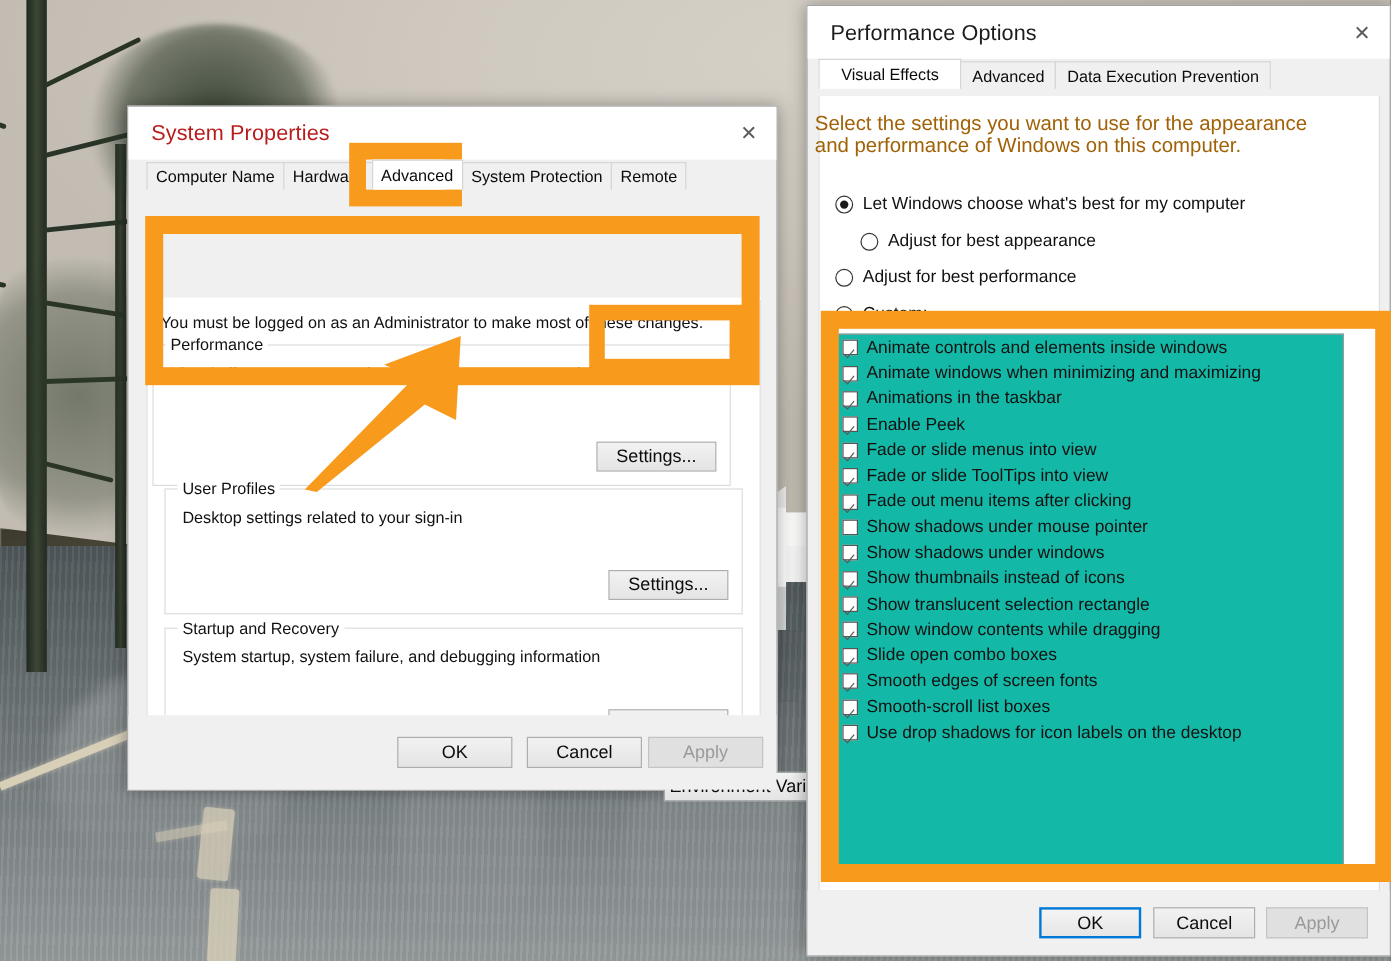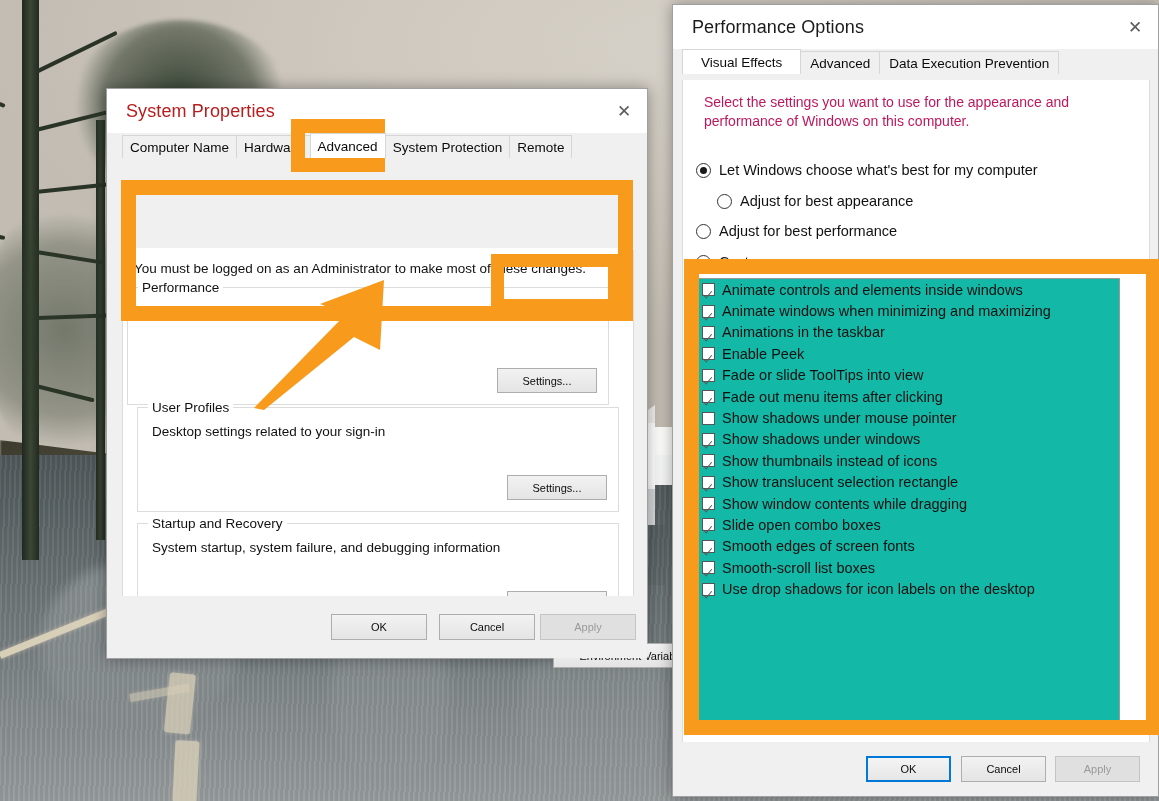--- a/index.html
+++ b/index.html
@@ -97,21 +97,21 @@
     height:23px; padding:0 7px; font-size:13.5px; color:#0b0b0b;
     display:flex; align-items:center; border:1px solid #d6d6d6;
     border-bottom:none; background:#f0f0f0; margin-right:-1px;
     font-family:"Liberation Sans", sans-serif;
   }
   .tab.active{ background:#ffffff; height:25px; border-color:#d6d6d6; position:relative; z-index:3; }
 
   
   .btn{
     background:linear-gradient(180deg,#f2f2f2,#e4e4e4);
-    border:1px solid #adadad; font-size:11px; color:#0c0c0c;
+    border:1px solid #adadad; font-size:15px; color:#0c0c0c;
     display:flex; align-items:center; justify-content:center;
     font-family:"Liberation Sans", sans-serif; cursor:default;
   }
   .btn.disabled{ color:#9a9a9a; background:#e0e0e0; border-color:#c4c4c4; }
   .btn.default{ border:2px solid #0078d7; background:linear-gradient(180deg,#f4f4f4,#e6e6e6); }
 
   
   #sysprops{ left:106px; top:88px; width:542px; height:571px; }
   #sp-body{ position:absolute; left:15px; top:160px; width:512px; height:402px;
             background:#fff; border:1px solid #dcdcdc; border-top:none; }
@@ -132,21 +132,21 @@
     position:absolute; left:0; bottom:0; width:100%; height:62px; background:#f0f0f0;
   }
 
   
   #perfopts{ left:672px; top:4px; width:487px; height:793px; background:#f0f0f0; }
   #po-tabs{ padding-left:9px; }
   #po-body{
     position:absolute; left:9px; top:75px; width:468px; height:663px;
     background:#fff; border:1px solid #dcdcdc; border-top:none;
   }
-  .po-intro{ position:absolute; left:31px; top:88px; width:420px; font-size:14px; color:#be185d; line-height:19px; }
+  .po-intro{ position:absolute; left:6px; top:88px; width:420px; font-size:17px; color:#a16207; line-height:19px; }
   .radio-row{
     position:absolute; left:23px; display:flex; align-items:center; gap:8px;
     font-size:14.5px; color:#111; white-space:nowrap;
   }
   .radio{
     width:15px; height:15px; border-radius:50%; border:1px solid #333; background:#fff;
     display:inline-block; position:relative; flex:0 0 auto;
   }
   .radio.on:after{
     content:""; position:absolute; left:3px; top:3px; width:7px; height:7px;
@@ -320,20 +320,24 @@
       <div class="cb-row">
         <span class="cbox on"></span>
         <span>Animations in the taskbar</span>
       </div>
       <div class="cb-row">
         <span class="cbox on"></span>
         <span>Enable Peek</span>
       </div>
       <div class="cb-row">
         <span class="cbox on"></span>
+        <span>Fade or slide menus into view</span>
+      </div>
+      <div class="cb-row">
+        <span class="cbox on"></span>
         <span>Fade or slide ToolTips into view</span>
       </div>
       <div class="cb-row">
         <span class="cbox on"></span>
         <span>Fade out menu items after clicking</span>
       </div>
       <div class="cb-row">
         <span class="cbox"></span>
         <span>Show shadows under mouse pointer</span>
       </div>

